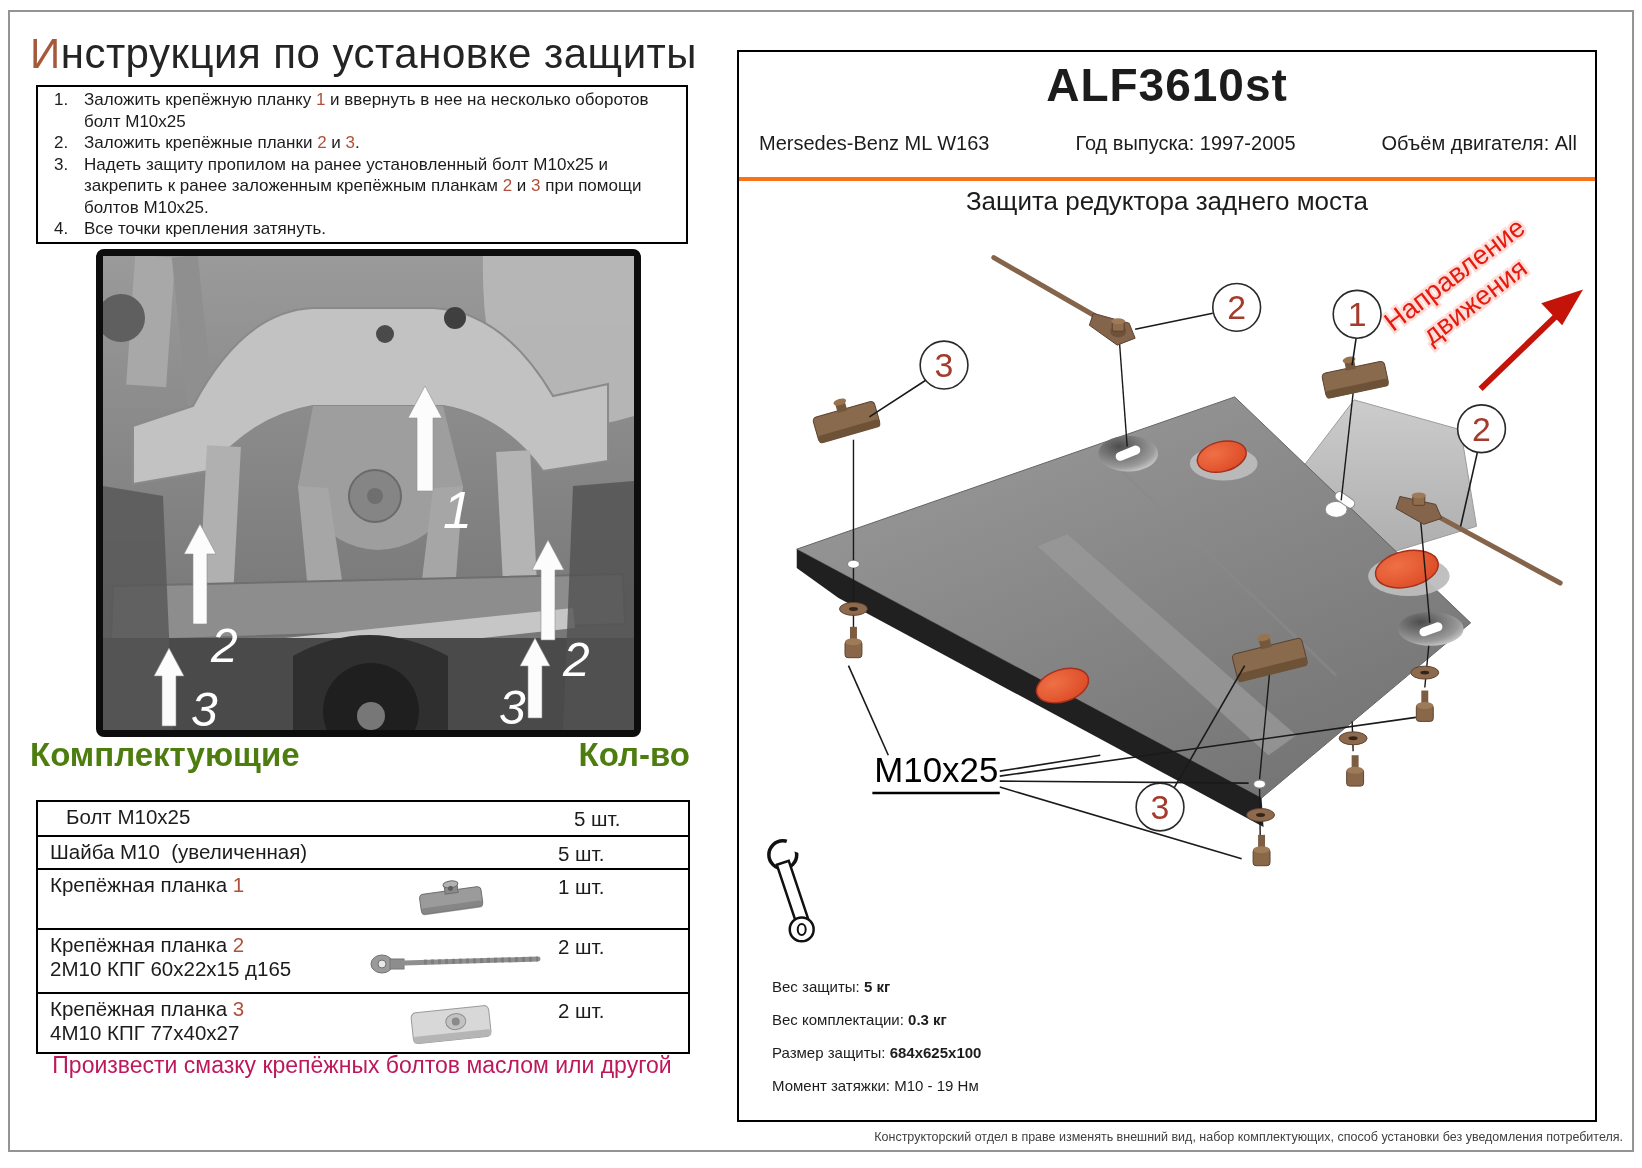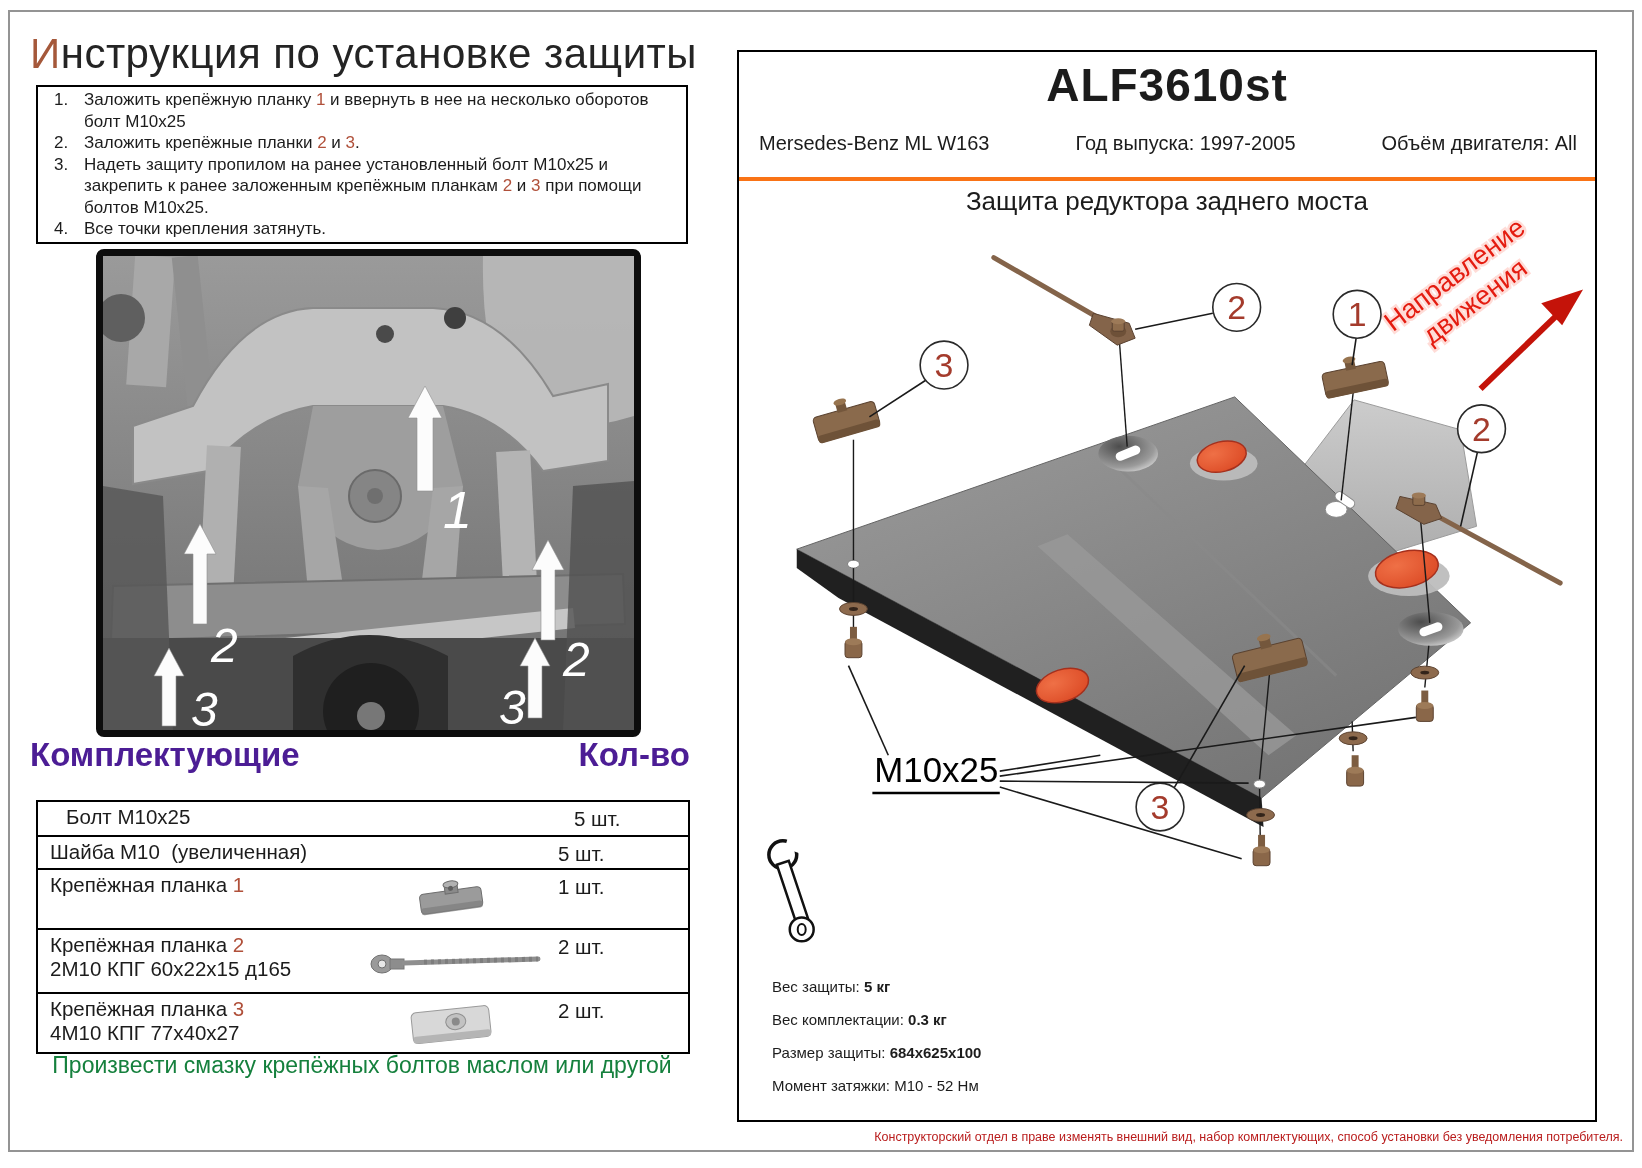--- a/index.html
+++ b/index.html
@@ -10,39 +10,39 @@
   .outer-frame{left:8px;top:10px;width:1622px;height:1138px;border:2px solid #949494;}
   
   .doc-title{left:30px;top:30px;width:680px;font-size:42px;letter-spacing:.5px;color:#242424;white-space:nowrap;}
   .doc-title .accent{color:#a5583a;}
   .instr-box{left:36px;top:85px;width:648px;height:153px;border:2px solid #000;padding:2px 0 0 0;}
   .instr-row{display:flex;font-size:17px;line-height:21.5px;}
   .instr-num{flex:0 0 46px;text-align:left;padding-left:16px;box-sizing:border-box;}
   .instr-text{flex:1;padding-right:6px;}
   .red{color:#b0503a;}
   .photo-frame{left:96px;top:249px;width:531px;height:474px;border:7px solid #0d0d0d;border-radius:8px;background:#7d7d7d;}
-  .parts-head{left:30px;top:736px;width:660px;font-size:33px;font-weight:bold;color:#4c1d95;}
+  .parts-head{left:30px;top:736px;width:660px;font-size:33px;font-weight:bold;color:#4d7c0f;}
   .parts-head .qty-h{position:absolute;right:0;top:0;}
   .parts-table{left:36px;top:800px;width:650px;border:2px solid #000;}
   .p-row{position:relative;border-top:2px solid #000;box-sizing:border-box;padding:3px 0 2px 12px;font-size:20.5px;}
   .p-row:first-child{border-top:none;}
   .p-row .line2{display:block;}
   .p-qty{position:absolute;left:520px;top:5px;}
   .p-icon{position:absolute;}
-  .grease-note{left:36px;top:1050px;width:652px;text-align:center;font-size:23px;line-height:31px;color:#15803d;}
+  .grease-note{left:36px;top:1050px;width:652px;text-align:center;font-size:23px;line-height:31px;color:#be185d;}
   
   .panel{left:737px;top:50px;width:856px;height:1068px;border:2px solid #000;}
   .panel-header{position:absolute;left:0;top:0;width:100%;height:125px;border-bottom:4px solid #f97316;}
   .panel-code{position:absolute;left:0;top:6px;width:100%;text-align:center;font-size:46px;font-weight:bold;letter-spacing:1px;}
   .panel-sub{position:absolute;left:20px;right:18px;top:80px;display:flex;justify-content:space-between;font-size:20px;}
   .diagram-title{position:absolute;left:0;top:134px;width:100%;text-align:center;font-size:26px;}
   .diagram-svg{position:absolute;left:0;top:164px;}
   .specs{position:absolute;left:33px;top:918px;font-size:15px;line-height:33px;}
   .specs b{font-weight:bold;}
-  .panel-footer{left:700px;top:1130px;width:923px;text-align:right;font-size:12.5px;color:#b91c1c;}
+  .panel-footer{left:700px;top:1130px;width:923px;text-align:right;font-size:12.5px;color:#404040;}
 </style>
 </head>
 <body>
 
 <div id="page">
   <div class="abs outer-frame"></div>
 
   <div class="abs doc-title"><span class="accent">И</span><span>нструкция по установке защиты</span></div>
 
   <div class="abs instr-box">
@@ -365,18 +365,18 @@
         <polygon points="24,28 36,24 56,84 44,88" fill="#ffffff" stroke="#111" stroke-width="2.5"></polygon>
         <circle cx="49" cy="93" r="12" fill="#ffffff" stroke="#111" stroke-width="2.5"></circle>
         <ellipse cx="49" cy="93" rx="4" ry="5.5" fill="#ffffff" stroke="#111" stroke-width="2"></ellipse>
       </g>
     </svg>
 
     <div class="specs">
       <div><span>Вес защиты: </span><b>5 кг</b></div>
       <div><span>Вес комплектации: </span><b>0.3 кг</b></div>
       <div><span>Размер защиты: </span><b>684х625х100</b></div>
-      <div><span>Момент затяжки:  </span><span>М10 - 52 Нм</span></div>
+      <div><span>Момент затяжки:  </span><span>М10 - 19 Нм</span></div>
     </div>
   </div>
 
   <div class="abs panel-footer">Конструкторский отдел в праве изменять внешний вид, набор комплектующих, способ установки без уведомления потребителя.</div>
 </div>
 
 </body></html>

